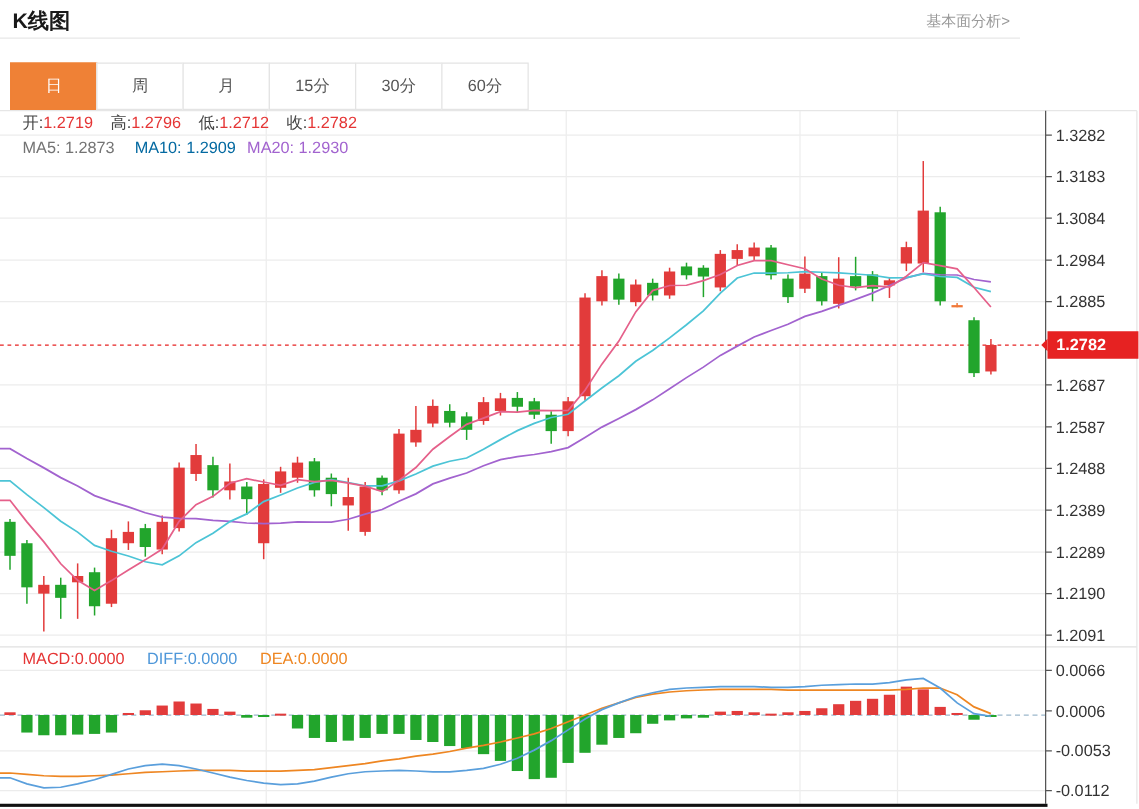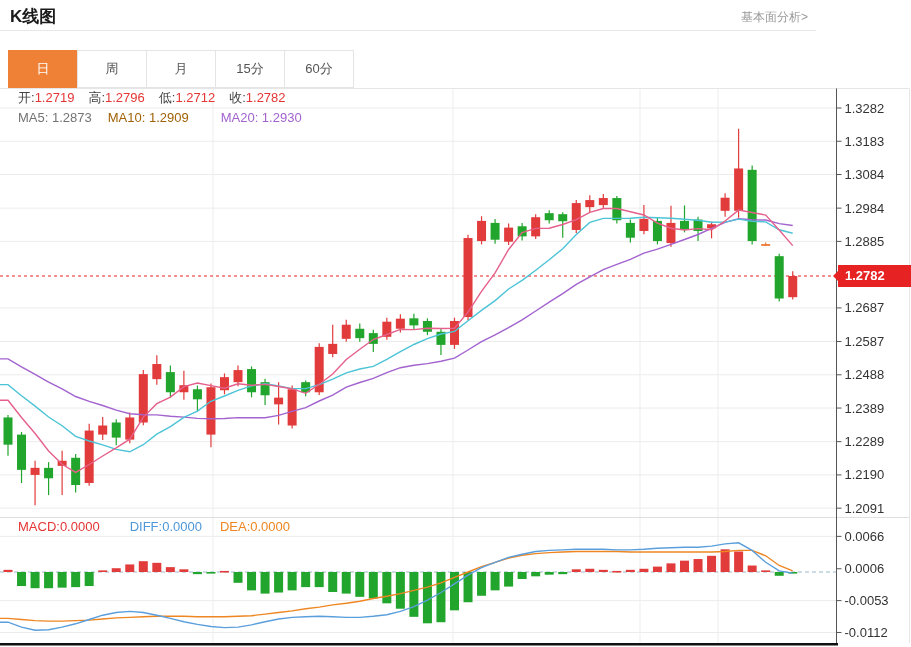--- a/index.html
+++ b/index.html
@@ -13,24 +13,24 @@
   .tab{box-sizing:border-box;width:70px;height:38px;line-height:36px;text-align:center;
        font-size:13px;color:#555;background:#fff;border:1px solid #e4e4e4;margin-left:-1px;cursor:pointer;}
   .tab:first-child{margin-left:0;}
   .tab.active{background:#ef8136;border-color:#ef8136;color:#fff;}
   .legend{position:absolute;font-size:13px;white-space:nowrap;}
   .legend-ohlc{left:18px;top:89px;}
   .legend-ohlc .lbl{color:#444;}
   .legend-ohlc .val{color:#e53535;margin-right:14px;}
   .legend-ma{left:18px;top:110px;}
   .legend-ma .m5{color:#737373;margin-right:16px;}
-  .legend-ma .m10{color:#a16207;margin-right:32px;}
+  .legend-ma .m10{color:#0369a1;margin-right:9px;}
   .legend-ma .m20{color:#a263cf;}
   .legend-macd{left:18px;top:519px;}
-  .legend-macd .mm{color:#e53535;margin-right:30px;}
+  .legend-macd .mm{color:#e53535;margin-right:18px;}
   .legend-macd .md{color:#4e97d9;margin-right:18px;text-align:center;}
   .legend-macd .me{color:#ee8622;}
   .price-badge{position:absolute;left:838px;top:265px;width:73px;height:22px;box-sizing:border-box;
        background:#e62222;color:#fff;font-size:13px;font-weight:bold;line-height:22px;padding-left:7px;}
   .price-badge:before{content:"";position:absolute;left:-5px;top:6px;border:5px solid transparent;
        border-left-width:0;border-right-color:#e62222;}
 </style>
 </head>
 <body>
 
@@ -293,20 +293,21 @@
   <div class="header">
     <div class="page-title">K线图</div>
     <a class="fund-link">基本面分析&gt;</a>
   </div>
 
   <div class="tabbar" id="tabbar">
       <div class="tab active">日</div>
       <div class="tab">周</div>
       <div class="tab">月</div>
       <div class="tab">15分</div>
+      <div class="tab">30分</div>
       <div class="tab">60分</div>
     </div>
 
   <div class="legend legend-ohlc">
     <span class="lbl">开:</span><span class="val">1.2719</span><span class="lbl">高:</span><span class="val">1.2796</span><span class="lbl">低:</span><span class="val">1.2712</span><span class="lbl">收:</span><span class="val">1.2782</span>
   </div>
 
   <div class="legend legend-ma">
     <span class="m5">MA5: 1.2873</span><span class="m10">MA10: 1.2909</span><span class="m20">MA20: 1.2930</span>
   </div>

